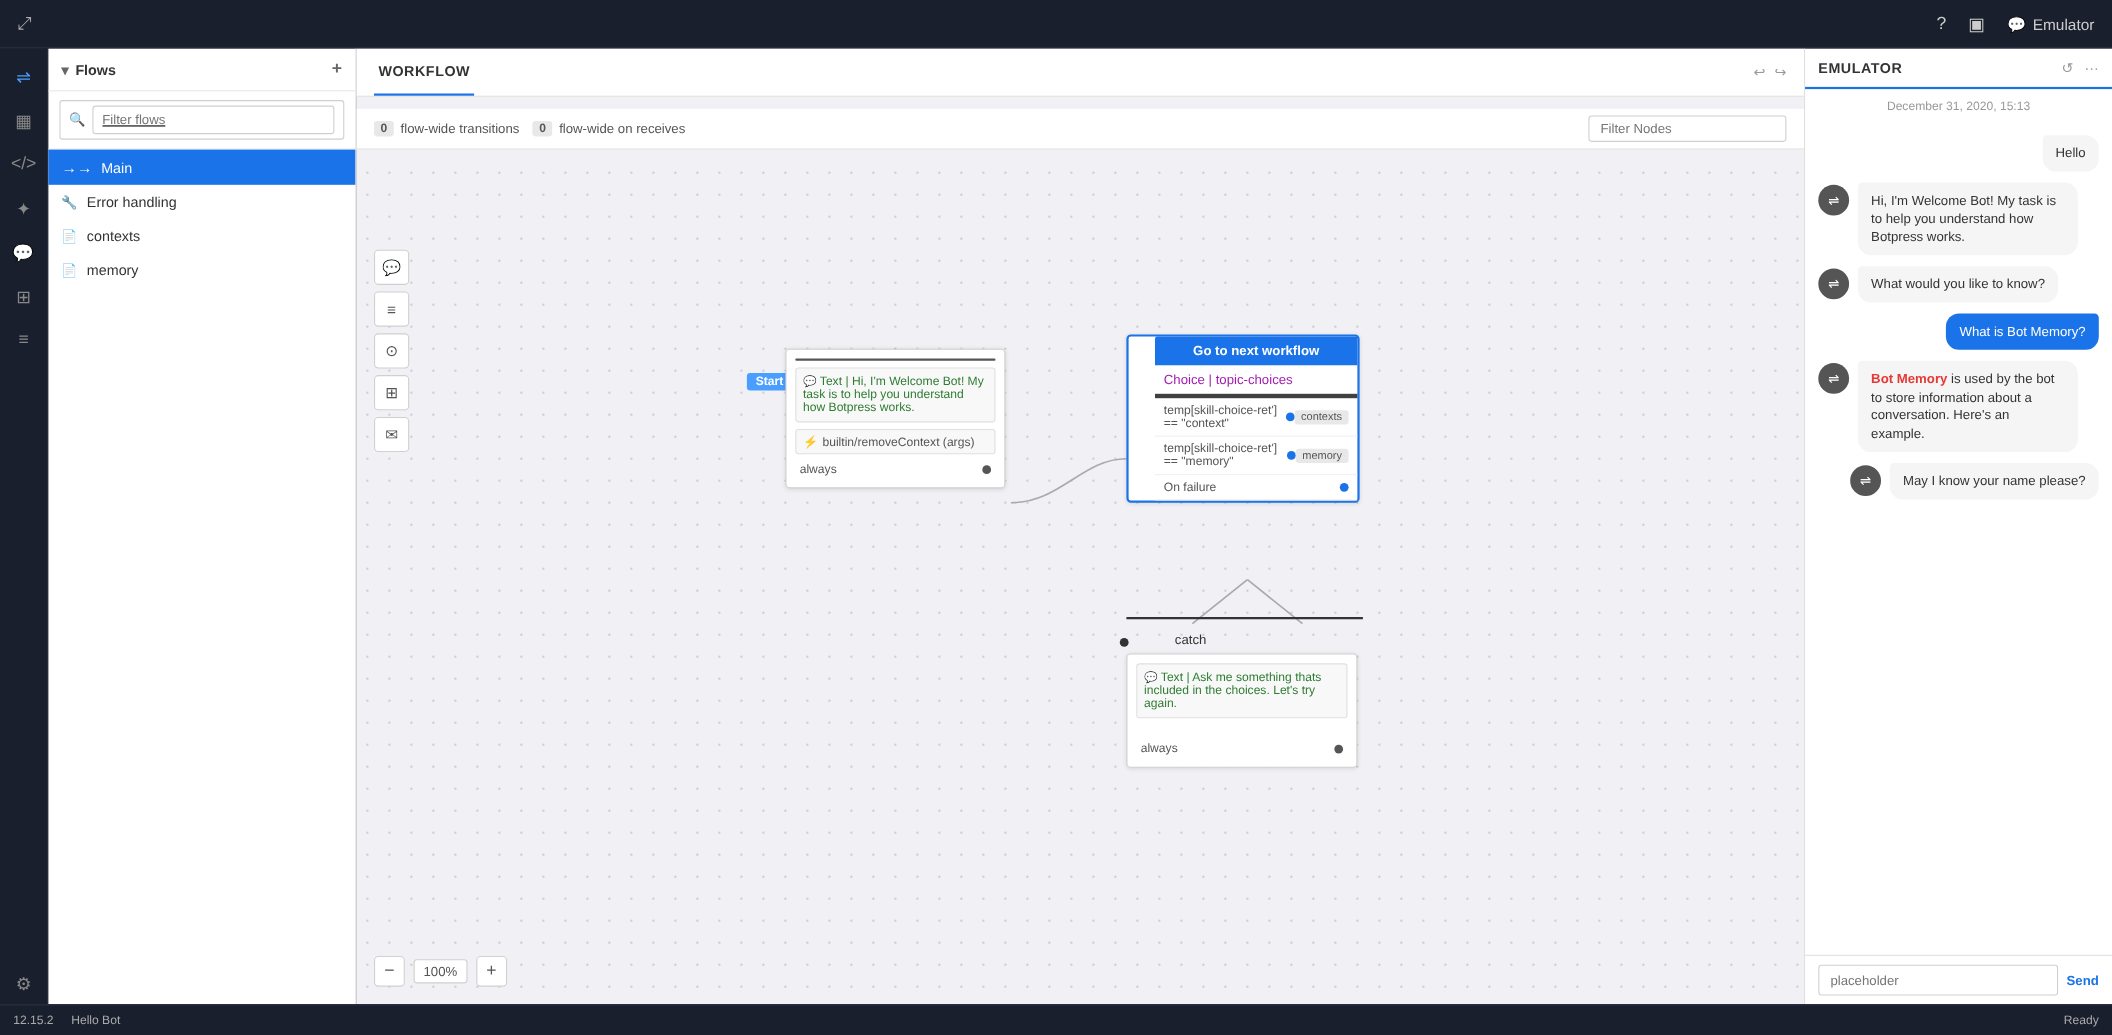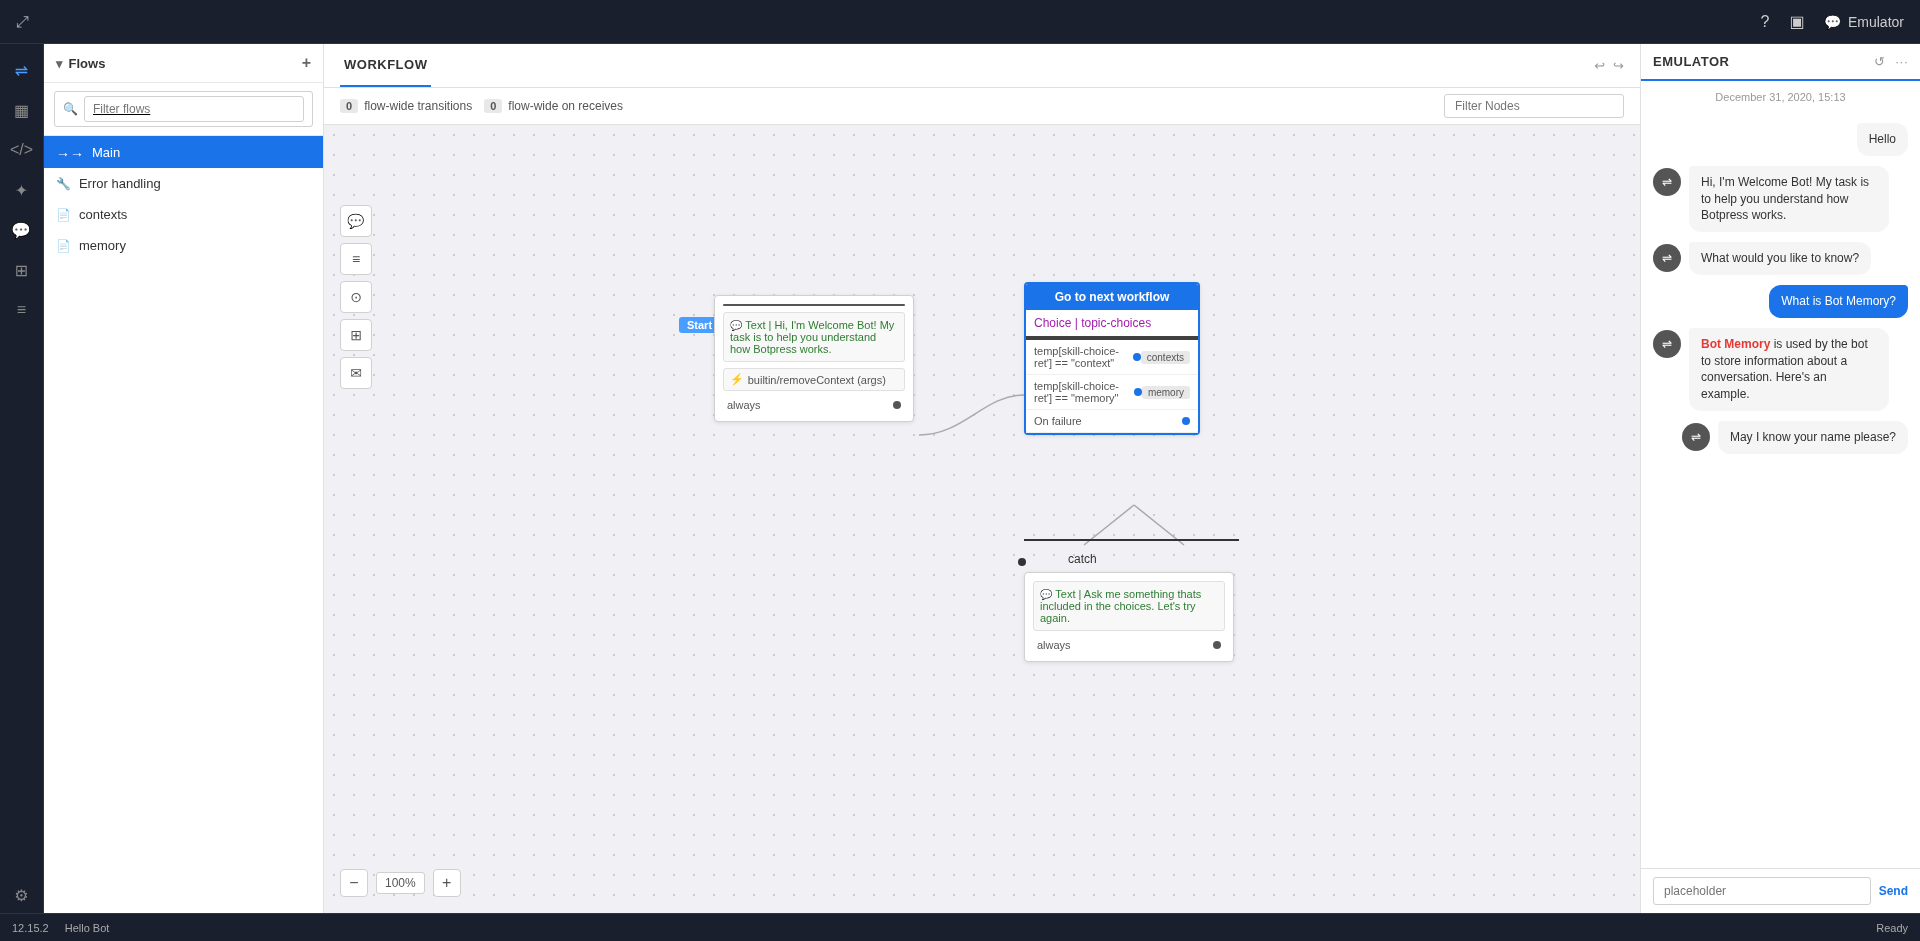--- a/index.html
+++ b/index.html
@@ -26,21 +26,21 @@
     #flows-search { padding: 8px 10px; border-bottom: 1px solid #e8e8e8; }
     #flows-search input { width: 100%; border: 1px solid #d0d0d0; border-radius: 3px; padding: 5px 8px; font-size: 12px; outline: none; display: flex; align-items: center; }
     .search-wrapper { display: flex; align-items: center; border: 1px solid #d0d0d0; border-radius: 3px; padding: 4px 8px; gap: 6px; }
     .search-wrapper .search-icon { color: #aaa; font-size: 12px; }
     .search-wrapper input { border: none; outline: none; font-size: 12px; width: 100%; text-decoration: underline; }
 
     .flow-item { display: flex; align-items: center; gap: 8px; padding: 8px 12px; cursor: pointer; font-size: 13px; color: #333; }
     .flow-item.active { background: #1a73e8; color: #fff; }
 
     
-    #workflow-area { flex: 1; display: flex; flex-direction: column; background: #f0f0f5; overflow: hidden; }
+    #workflow-area { flex: 1; display: flex; flex-direction: column; background: #f0f0f5; overflow: hidden; gap: 11px; }
     #workflow-header { background: #fff; border-bottom: 1px solid #e0e0e0; display: flex; align-items: center; gap: 16px; padding: 0 16px; height: 44px; flex-shrink: 0; }
     #workflow-title { font-weight: 700; font-size: 13px; letter-spacing: 0.5px; border-bottom: 2px solid #1a73e8; height: 100%; display: flex; align-items: center; padding: 0 4px; color: #333; }
     .workflow-actions { margin-left: auto; display: flex; gap: 8px; color: #999; }
 
     #workflow-toolbar { background: #fff; border-bottom: 1px solid #e0e0e0; display: flex; align-items: center; gap: 12px; padding: 6px 16px; flex-shrink: 0; }
     .transition-badge { display: flex; align-items: center; gap: 6px; font-size: 12px; color: #555; }
     .badge-num { background: #e8e8e8; border-radius: 3px; padding: 1px 6px; font-size: 11px; font-weight: 600; }
     .filter-nodes-input { margin-left: auto; border: 1px solid #d0d0d0; border-radius: 3px; padding: 4px 10px; font-size: 12px; width: 180px; outline: none; }
 
     
@@ -54,33 +54,33 @@
     .node-box { position: absolute; background: #fff; border: 1px solid #d0d0d0; border-radius: 4px; box-shadow: 0 1px 4px rgba(0,0,0,0.1); }
 
     
     #entry-node { top: 170px; left: 390px; width: 200px; padding: 8px; }
     #entry-node .node-text { font-size: 11px; color: #2e7d32; background: #f8f8f8; border: 1px solid #e0e0e0; border-radius: 3px; padding: 6px; margin-bottom: 6px; }
     #entry-node .node-action { font-size: 11px; color: #555; background: #f8f8f8; border: 1px solid #e0e0e0; border-radius: 3px; padding: 4px 6px; display: flex; align-items: center; gap: 4px; margin-bottom: 6px; }
     #entry-node .node-always { font-size: 11px; color: #555; display: flex; align-items: center; justify-content: space-between; padding: 2px 4px; }
     #entry-node .node-always .dot { width: 8px; height: 8px; background: #555; border-radius: 50%; }
 
     
-    #choice-node { top: 157px; left: 700px; width: 176px; border: 2px solid #1a73e8; }
+    #choice-node { top: 157px; left: 700px; width: 212px; border: 2px solid #1a73e8; padding-left: 24px; }
     #choice-node .choice-header { background: #1a73e8; color: #fff; text-align: center; padding: 6px; font-size: 12px; font-weight: 600; border-radius: 2px 2px 0 0; }
     #choice-node .choice-title { padding: 6px 8px; font-size: 12px; font-weight: 400; color: #a21caf; border-bottom: 4px solid #404040; }
     #choice-node .choice-row { display: flex; align-items: center; justify-content: space-between; padding: 5px 8px; font-size: 11px; border-bottom: 1px solid #f0f0f0; }
     #choice-node .choice-row .cond { color: #555; flex: 1; }
     #choice-node .choice-row .tag { background: #e8e8e8; border-radius: 3px; padding: 1px 6px; font-size: 10px; color: #555; }
     #choice-node .choice-row .dot { width: 8px; height: 8px; background: #1a73e8; border-radius: 50%; margin-left: 6px; }
 
     
     #catch-label { position: absolute; top: 427px; left: 700px; font-size: 12px; font-weight: 500; color: #333; margin-left: 44px; }
     #catch-dot { position: absolute; top: 433px; left: 694px; width: 8px; height: 8px; background: #333; border-radius: 50%; }
     #catch-node { top: 447px; left: 700px; width: 210px; padding: 8px; }
-    #catch-node .node-text { font-size: 11px; color: #2e7d32; background: #f8f8f8; border: 1px solid #e0e0e0; border-radius: 3px; padding: 6px; margin-bottom: 6px; }
+    #catch-node .node-text { font-size: 11px; color: #2e7d32; background: #f8f8f8; border: 1px solid #e0e0e0; border-radius: 3px; padding: 6px; margin-bottom: 20px; }
     #catch-node .node-always { font-size: 11px; color: #555; display: flex; align-items: center; justify-content: space-between; padding: 2px 4px; }
     #catch-node .node-always .dot { width: 8px; height: 8px; background: #555; border-radius: 50%; }
 
     
     #canvas svg.connections { position: absolute; top: 0; left: 0; width: 100%; height: 100%; pointer-events: none; overflow: visible; }
 
     
     #canvas-footer { position: absolute; bottom: 16px; left: 16px; display: flex; align-items: center; gap: 8px; }
     .zoom-btn { width: 28px; height: 28px; background: #fff; border: 1px solid #d0d0d0; border-radius: 4px; display: flex; align-items: center; justify-content: center; cursor: pointer; font-size: 16px; color: #555; }
     .zoom-level { font-size: 12px; color: #555; background: #fff; padding: 3px 8px; border-radius: 3px; border: 1px solid #d0d0d0; }

